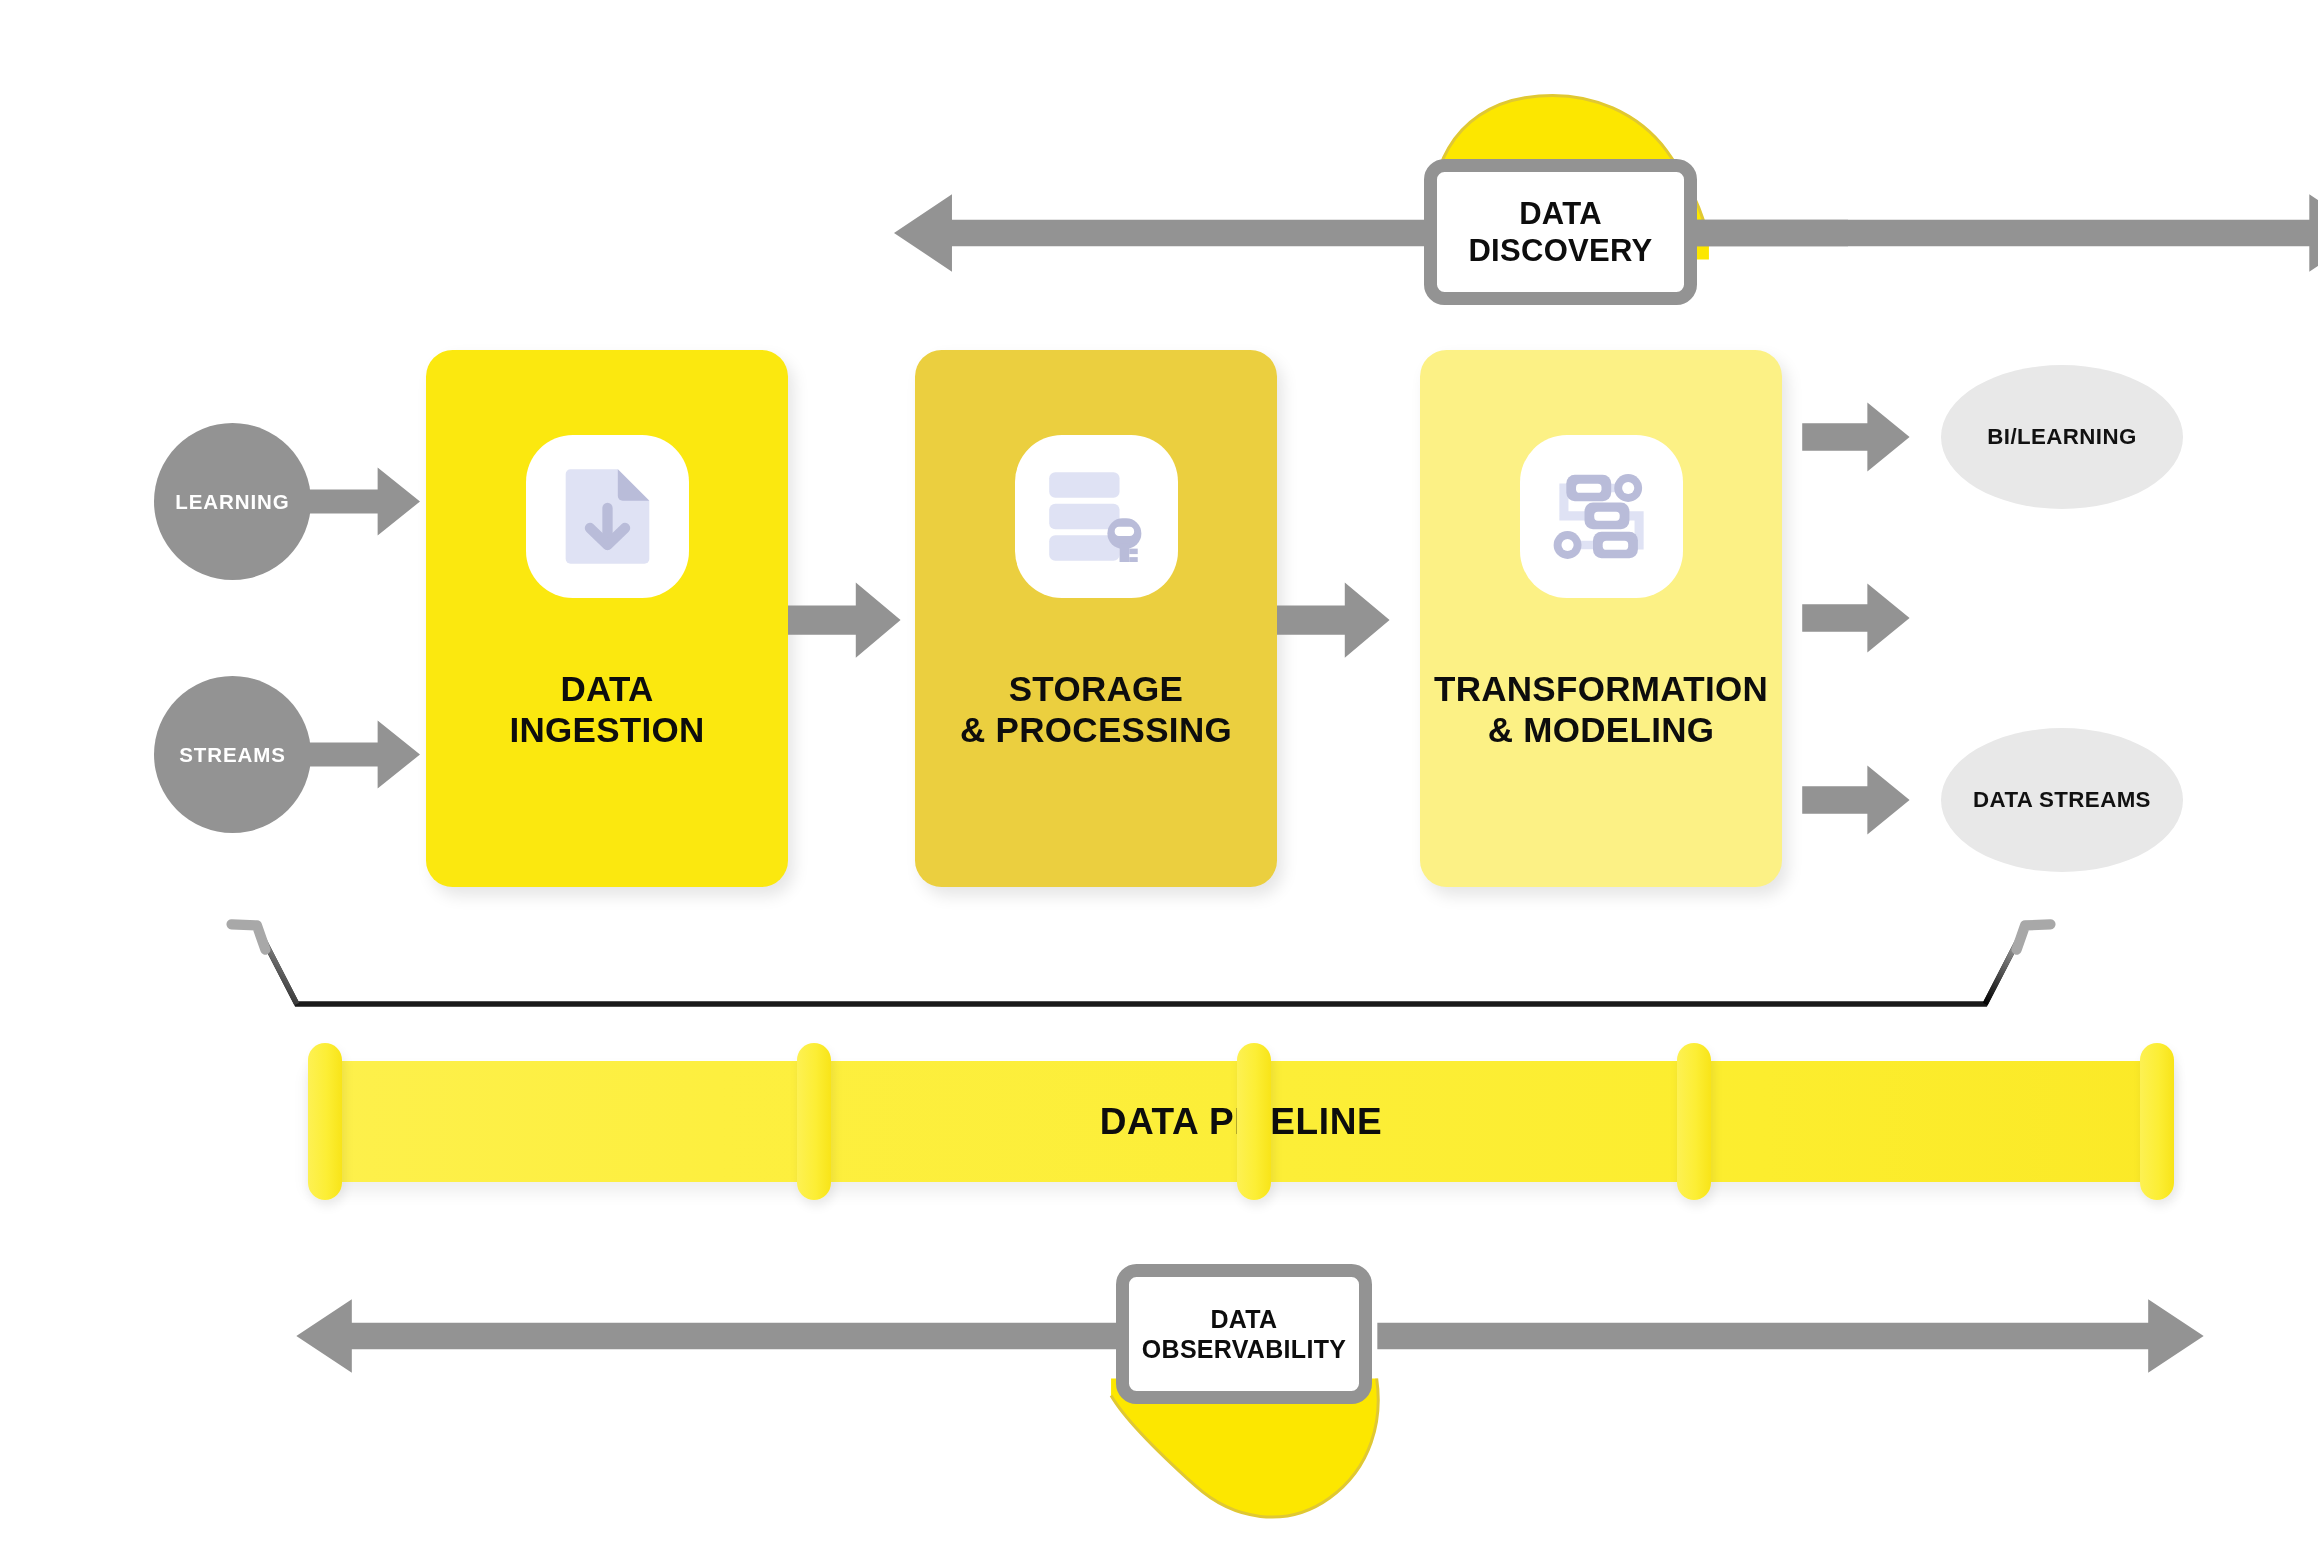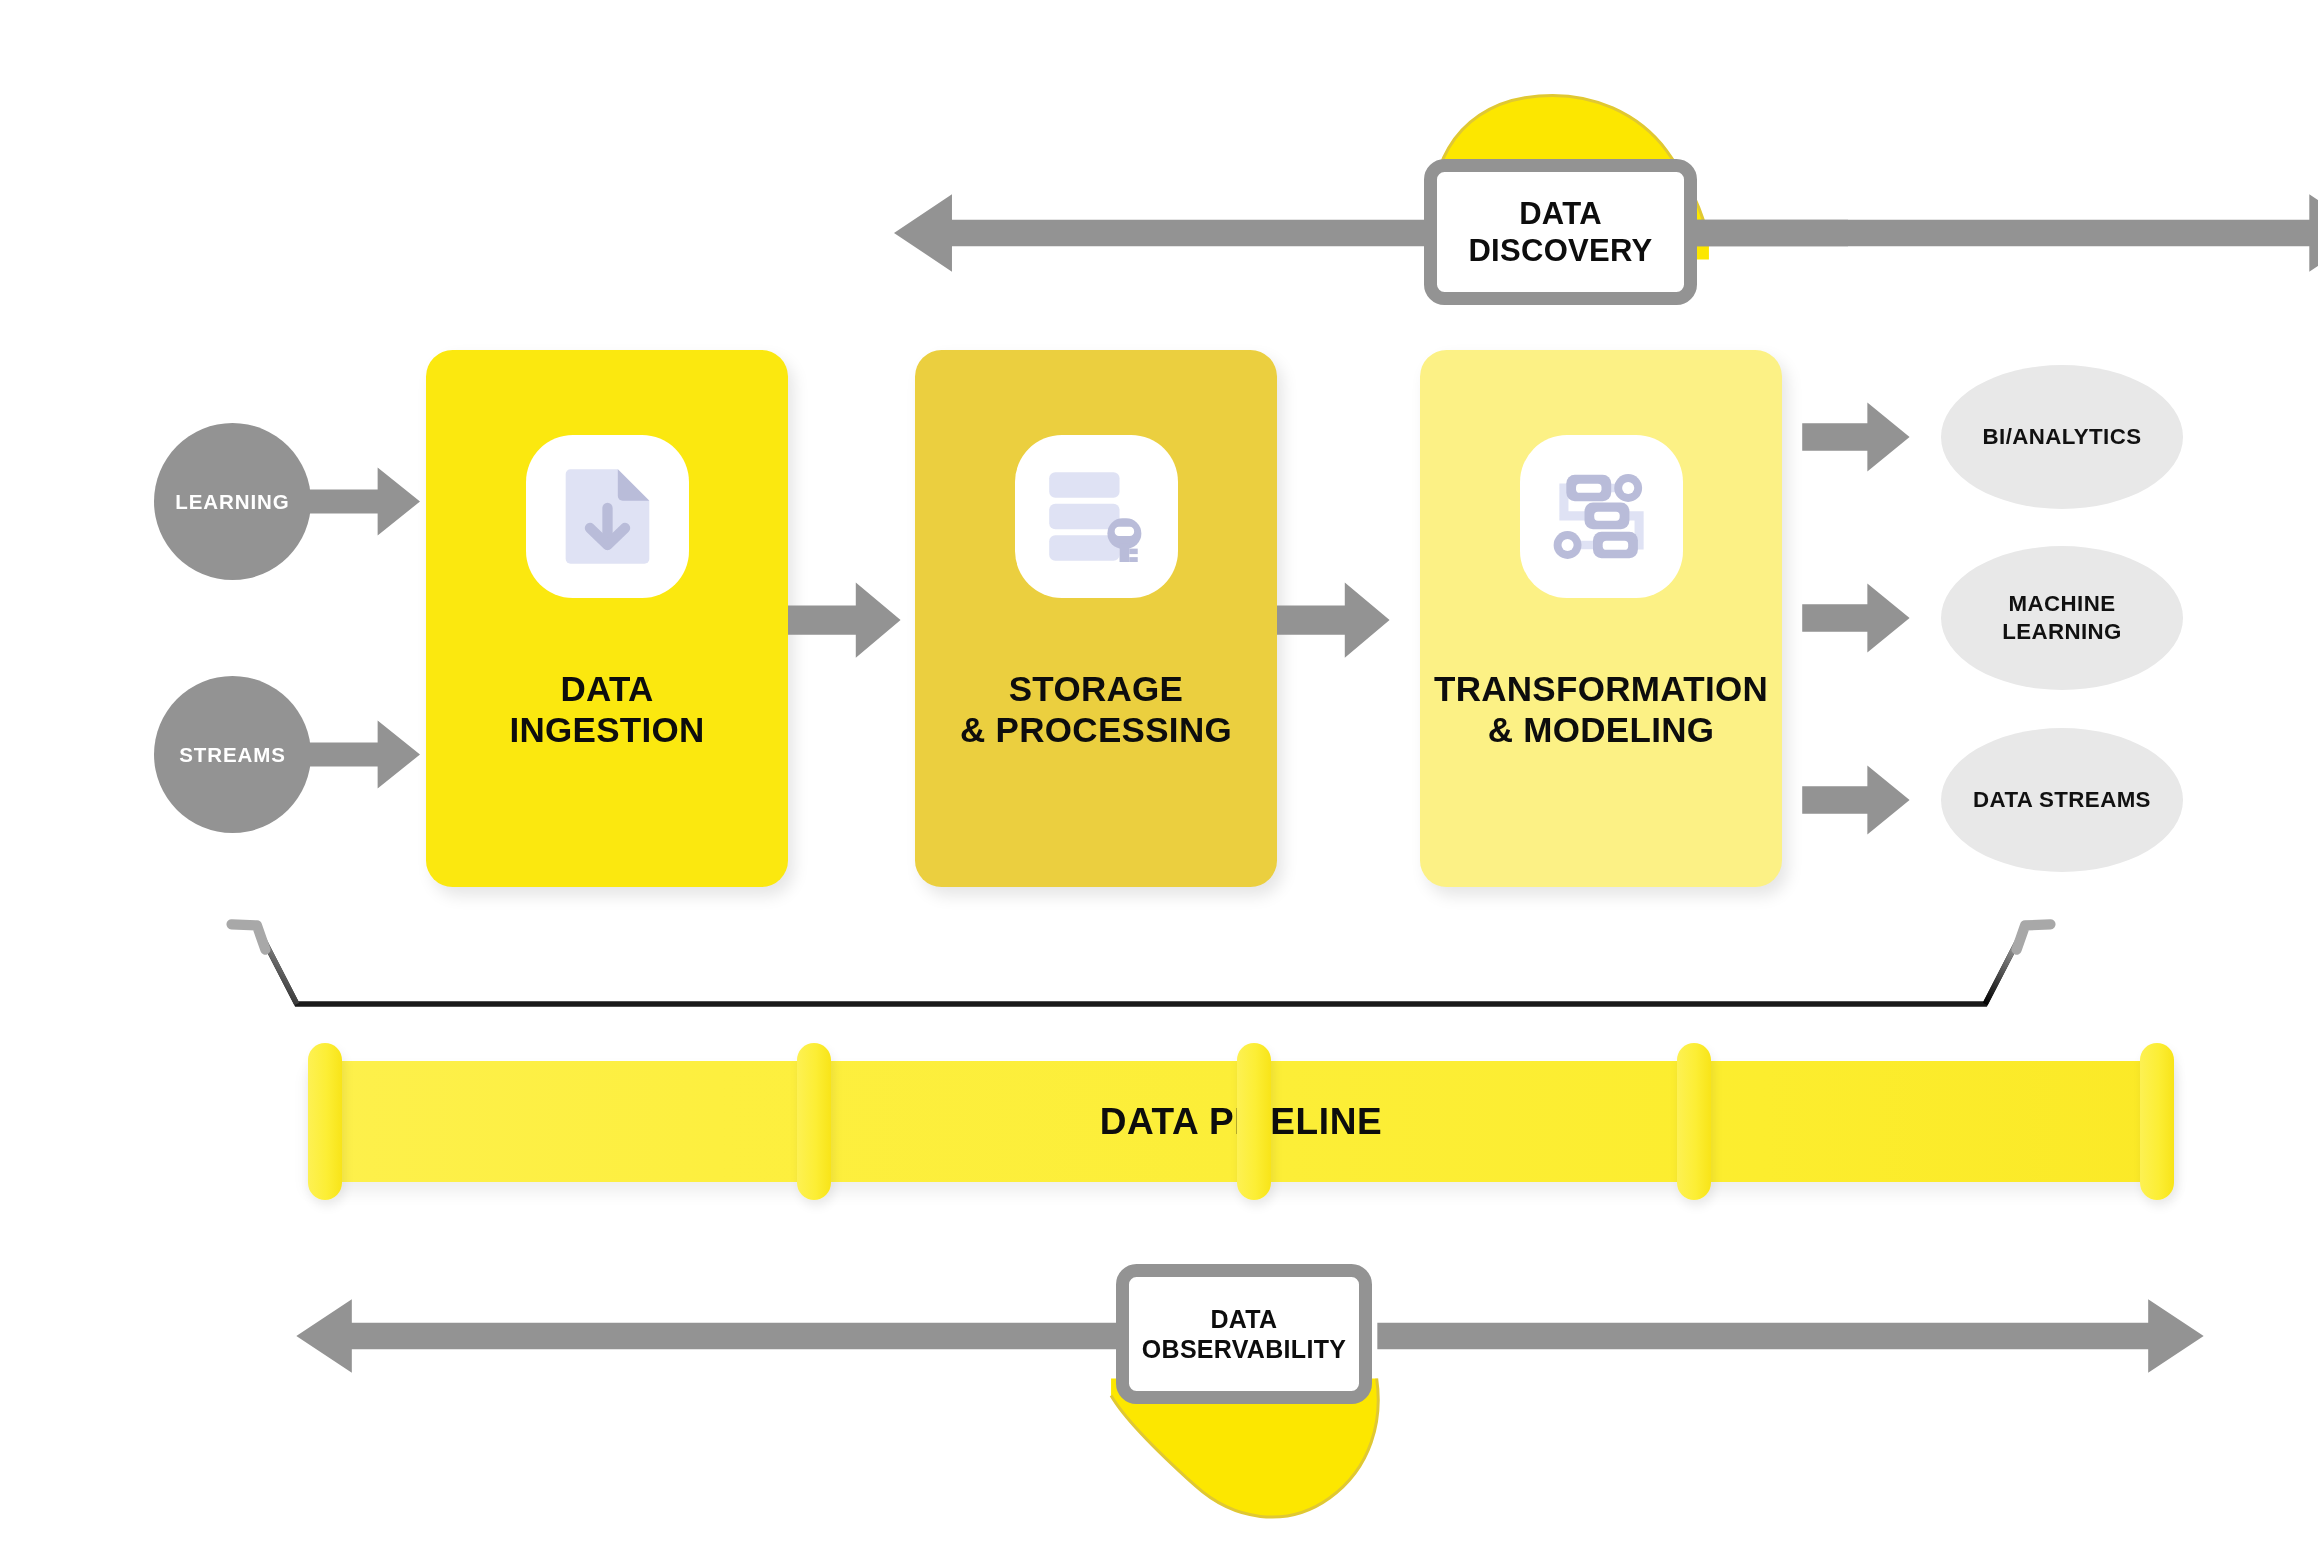--- a/index.html
+++ b/index.html
@@ -207,27 +207,25 @@
         </g>
       </svg>
     </div>
     <div class="stage-label">TRANSFORMATION
 &amp; MODELING</div>
   </div>
 
   <svg class="abs" style="left:1802px; top:399px;" width="109" height="76" viewBox="0 0 180 126">
     <path d="M0,40 L108,40 L108,6 L178,63 L108,120 L108,86 L0,86 Z" fill="#939393"></path>
   </svg>
-  <div class="abs out-ellipse" style="left:1941px; top:365px;">BI/ANALYTICS</div>
+  <div class="abs out-ellipse" style="left:1941px; top:365px;">BI/LEARNING</div>
 
   <svg class="abs" style="left:1802px; top:580px;" width="109" height="76" viewBox="0 0 180 126">
     <path d="M0,40 L108,40 L108,6 L178,63 L108,120 L108,86 L0,86 Z" fill="#939393"></path>
   </svg>
-  <div class="abs out-ellipse" style="left:1941px; top:546px;">MACHINE
-LEARNING</div>
 
   <svg class="abs" style="left:1802px; top:762px;" width="109" height="76" viewBox="0 0 180 126">
     <path d="M0,40 L108,40 L108,6 L178,63 L108,120 L108,86 L0,86 Z" fill="#939393"></path>
   </svg>
   <div class="abs out-ellipse" style="left:1941px; top:728px;">DATA STREAMS</div>
 
   <svg class="abs" style="left:205px; top:894px;" width="1872" height="133" viewBox="0 0 3100 220">
     <defs>
       <linearGradient id="bgradL" x1="0" y1="1" x2="0.45" y2="0">
         <stop offset="0" stop-color="#000000"></stop>

